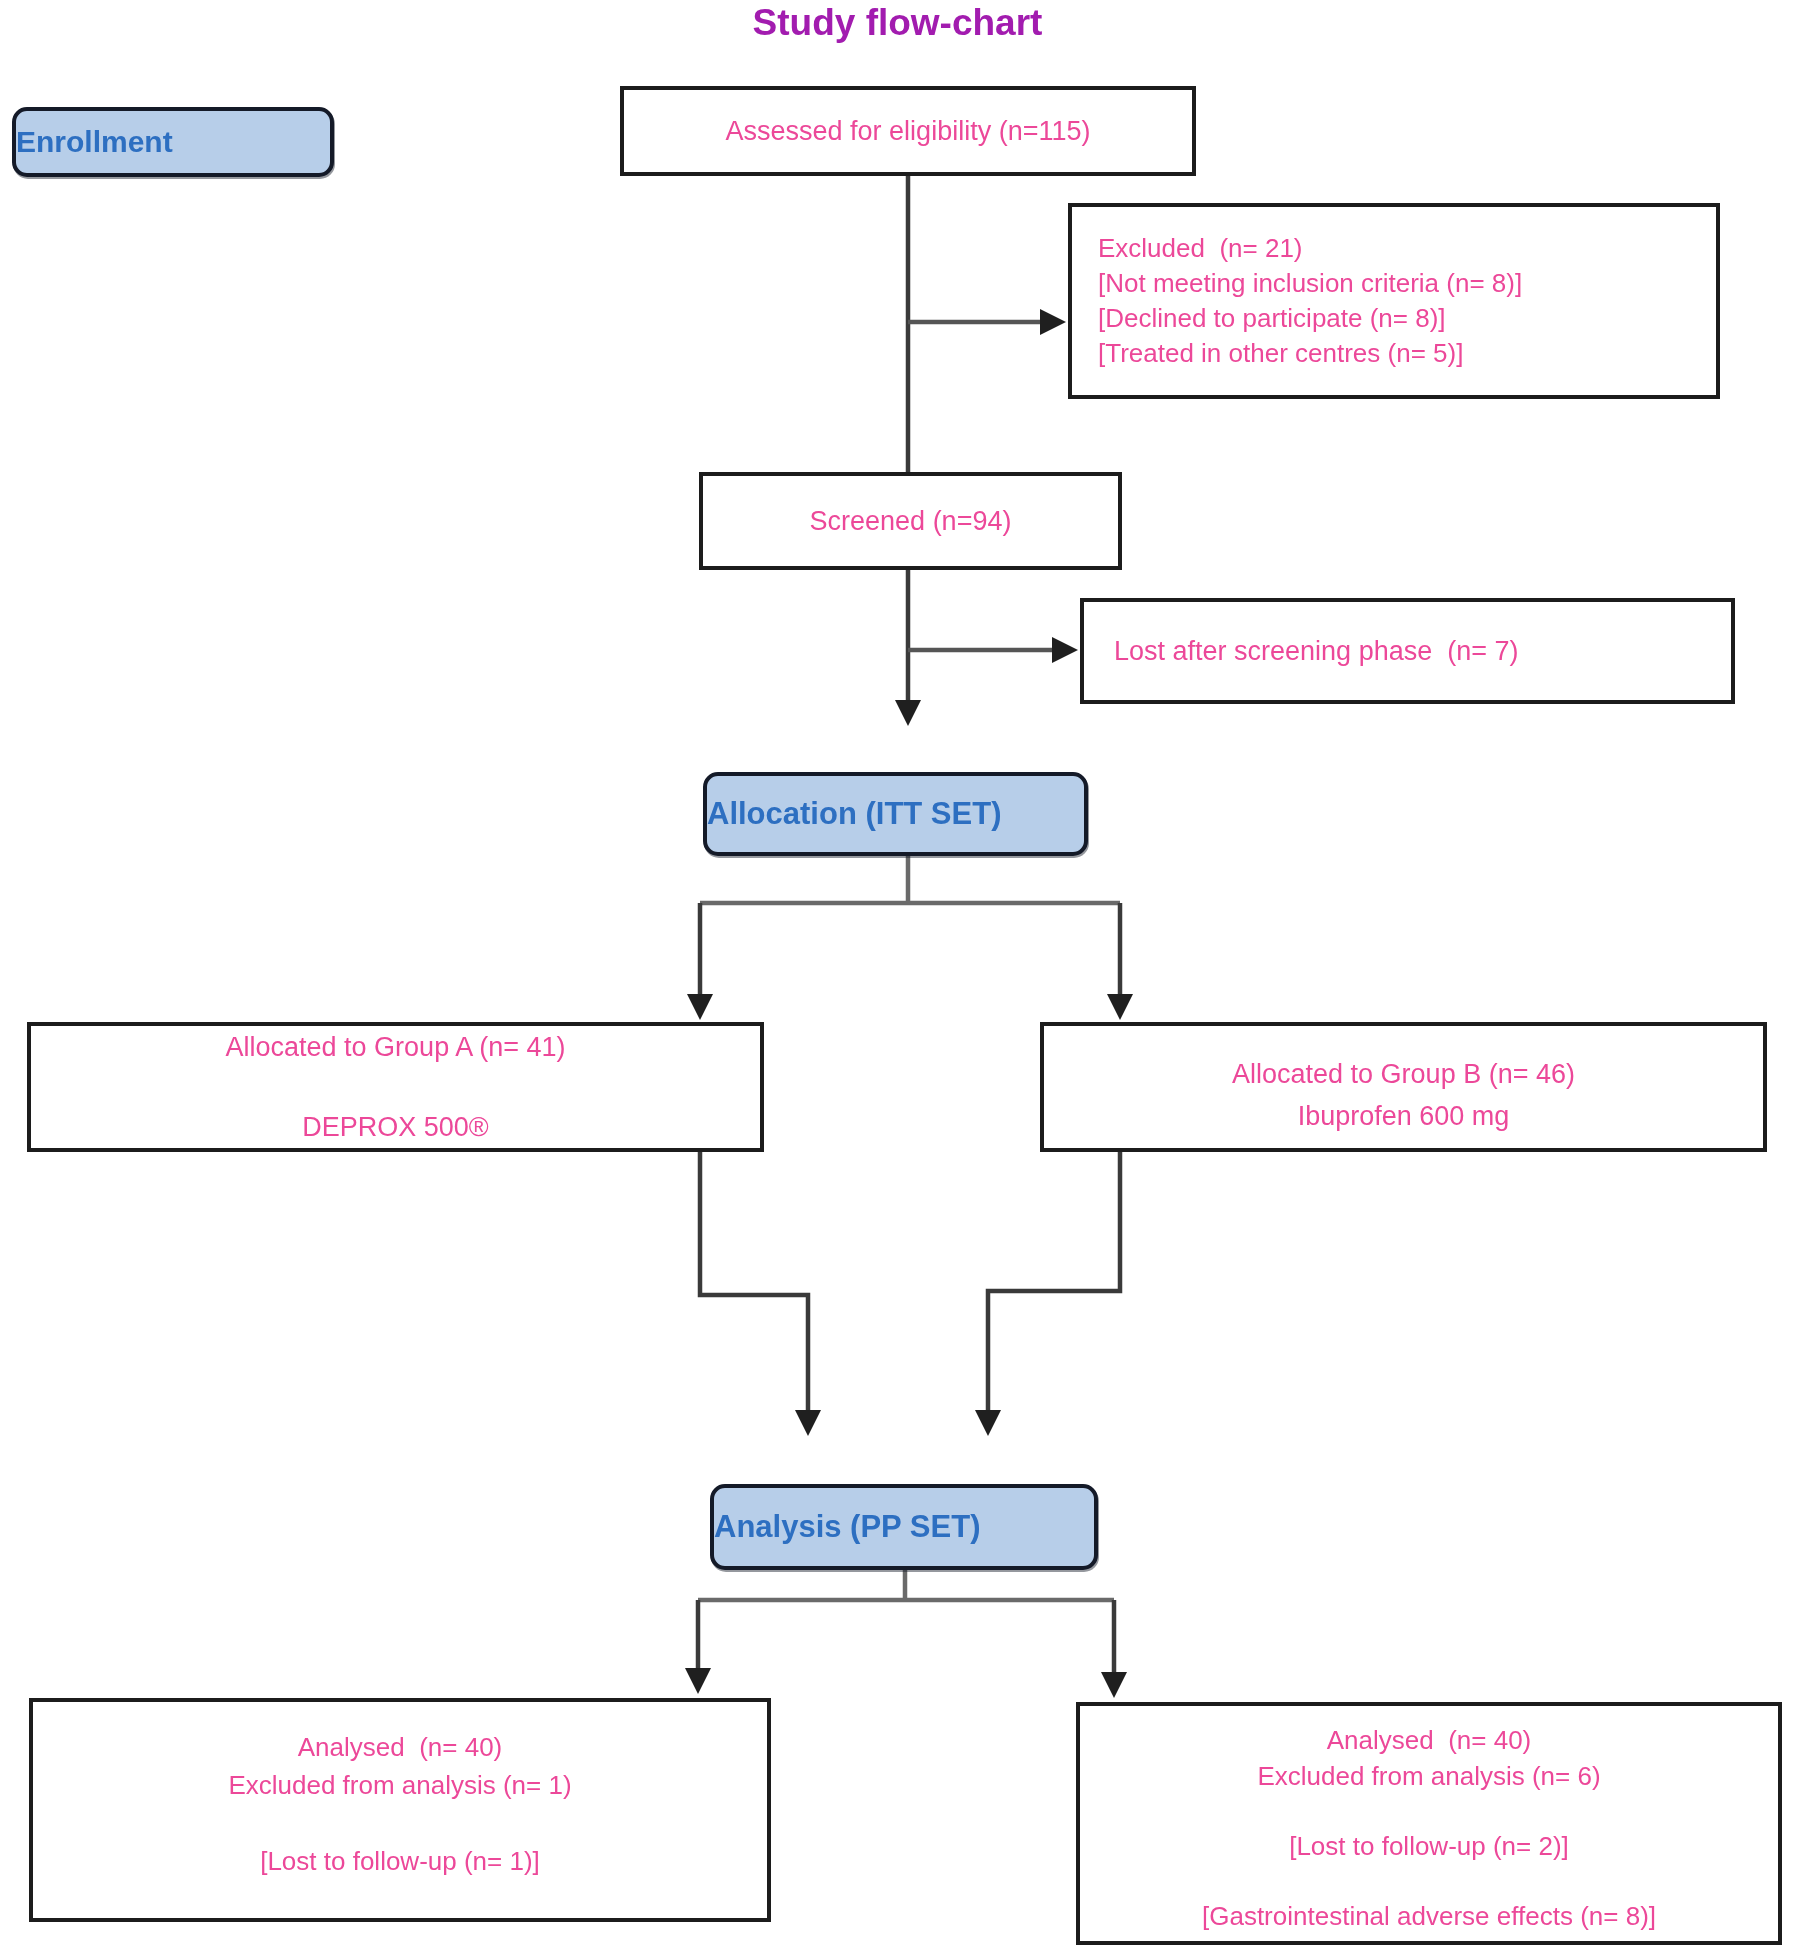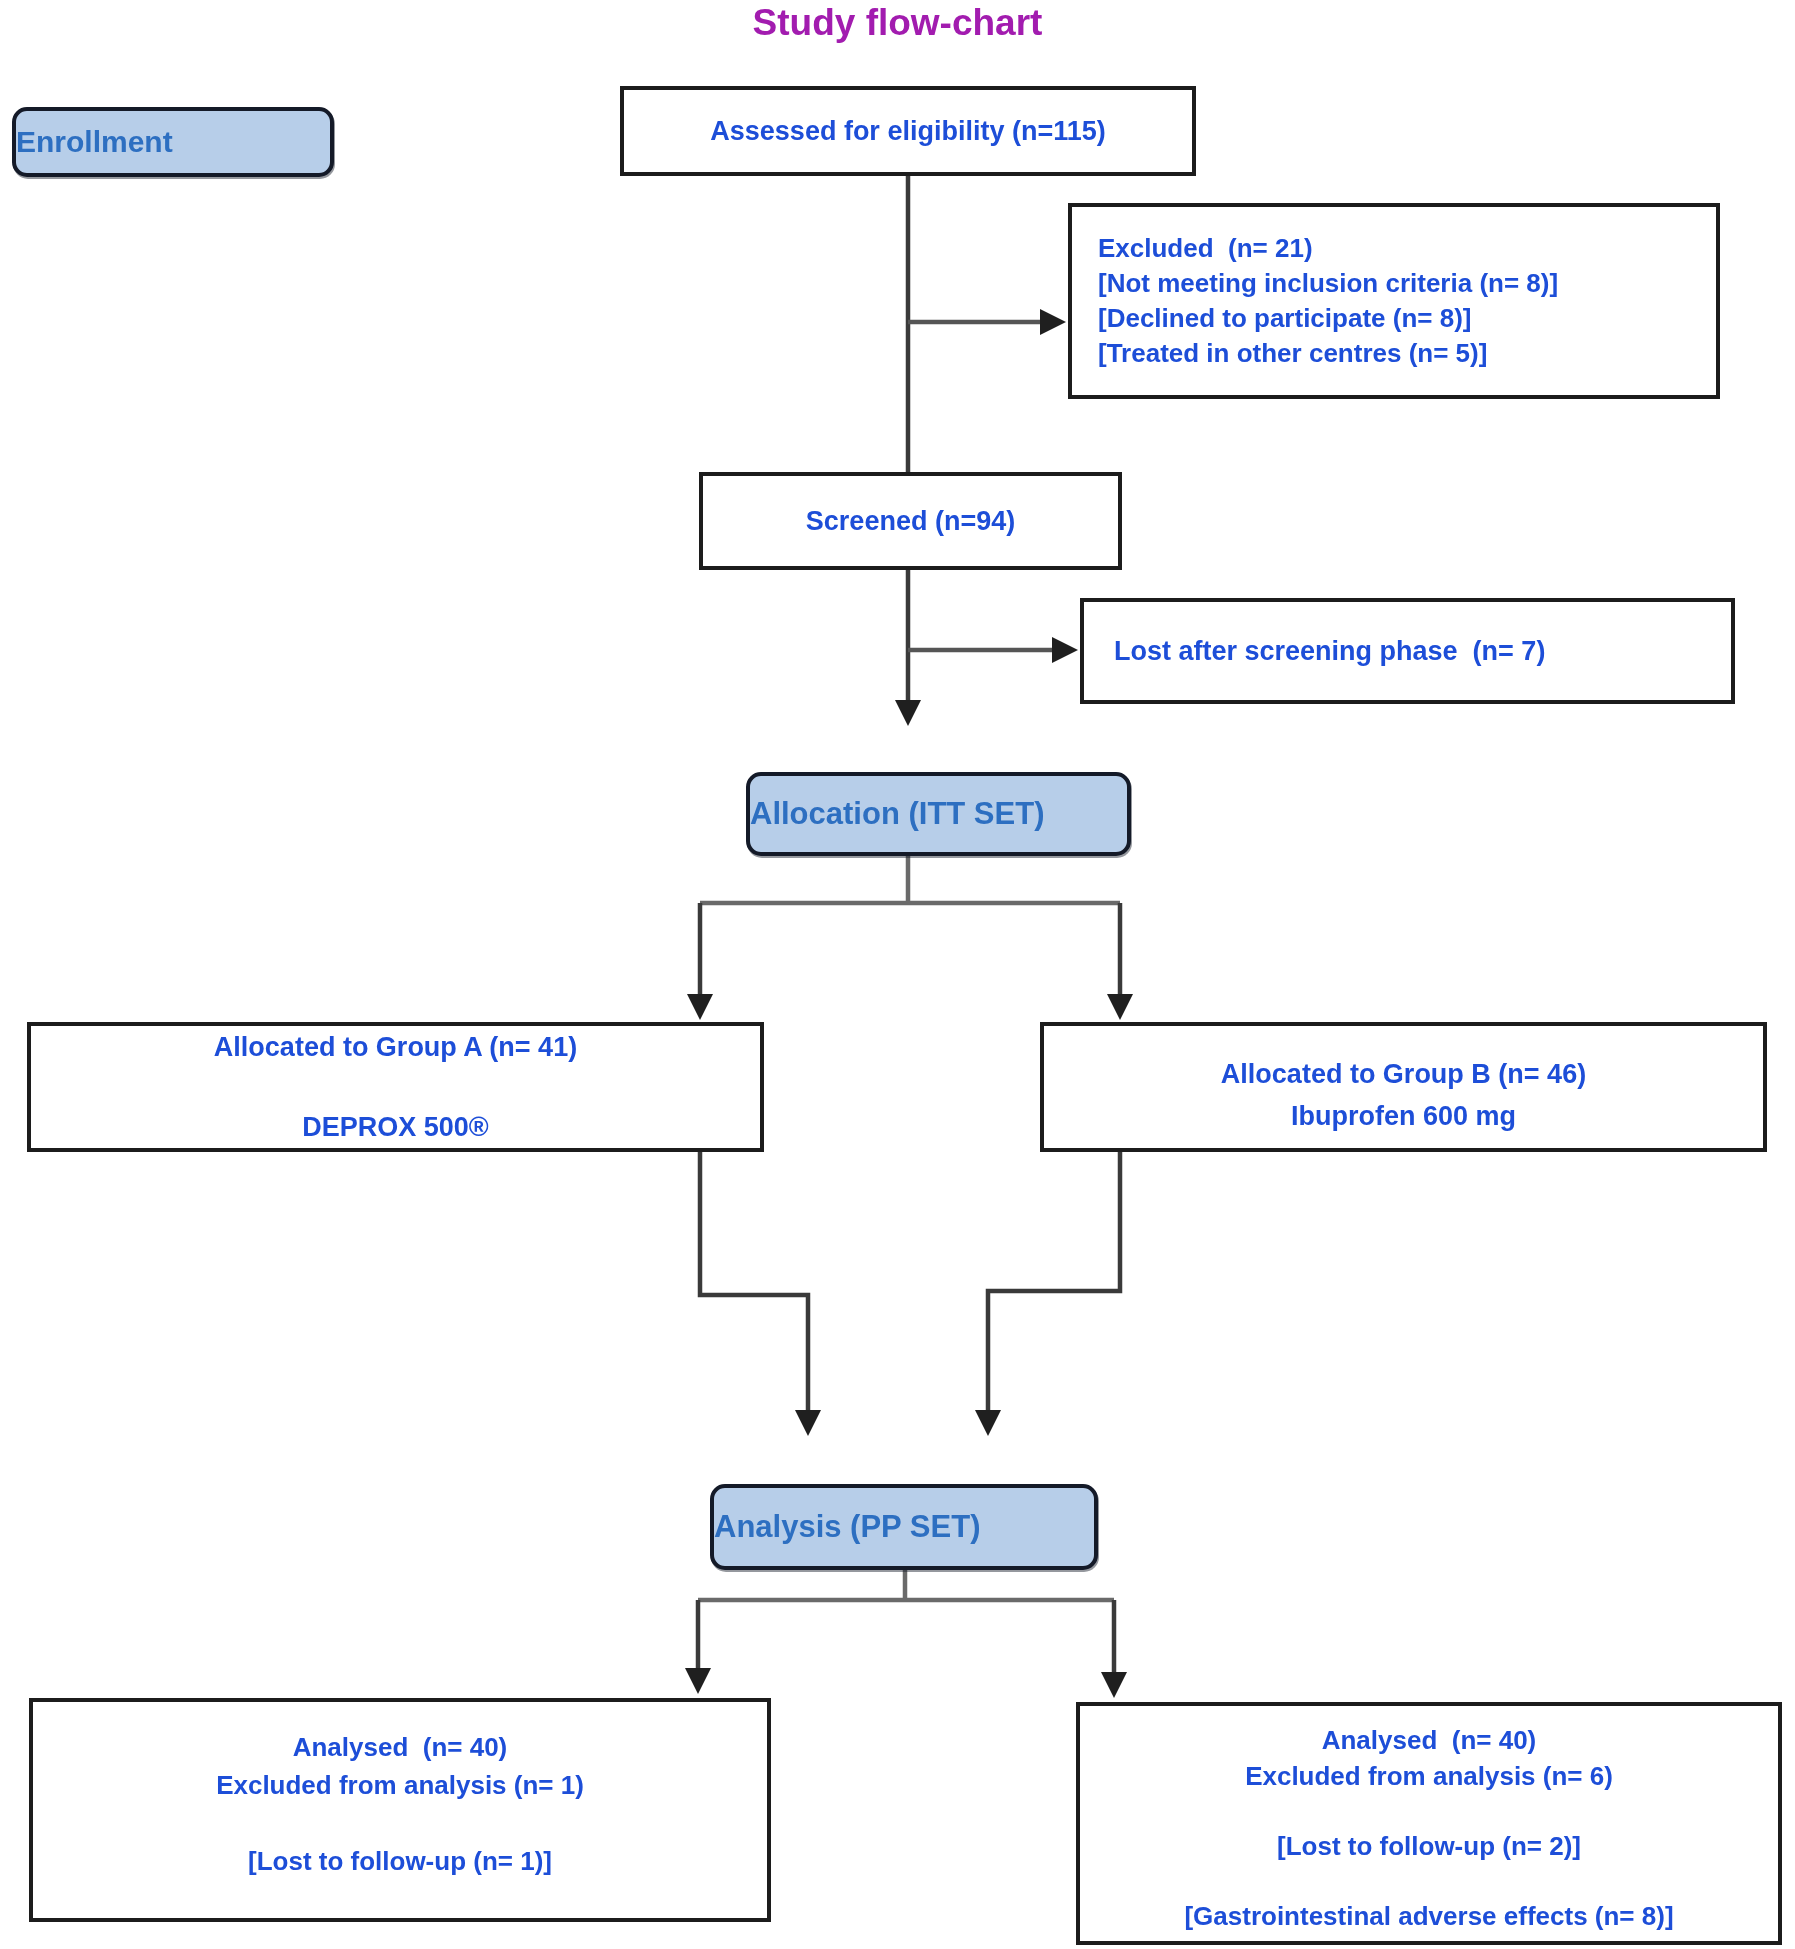--- a/index.html
+++ b/index.html
@@ -14,21 +14,21 @@
   #connectors{position:absolute;left:0;top:0;width:1795px;height:1949px;}
   .page-title{
     position:absolute;left:0;top:2px;width:100%;
     text-align:center;font-size:37px;font-weight:700;color:#a21caf;
     letter-spacing:0px;
   }
   .rect-box{
     position:absolute;box-sizing:border-box;
     background:#ffffff;border:4px solid #1c1c1c;
     display:flex;flex-direction:column;justify-content:center;align-items:center;
-    font-size:27px;font-weight:700;color:#1d4ed8;
+    font-size:27px;font-weight:400;color:#ec4899;
   }
   .rect-box .line{white-space:pre-wrap;line-height:36px;text-align:center;}
   .left-align{align-items:flex-start;}
   .left-align .line{text-align:left;}
   .stage-box{
     position:absolute;box-sizing:border-box;
     background:#b7cee9;border:4px solid #141a28;border-radius:15px;
     display:flex;justify-content:flex-start;align-items:center;
     font-size:31px;font-weight:700;color:#2d6fc1;
     box-shadow:1px 2px 0 rgba(20,26,40,0.45);
@@ -76,21 +76,21 @@
       <polygon points="1101,1672 1127,1672 1114,1698"></polygon>
     </g>
   </svg>
 
   <div class="page-title">Study flow-chart</div>
 
   <div class="stage-box" style="left:12px;top:63px;width:322px;height:70px;font-size:30px;">
     <span>Enrollment</span>
   </div>
 
-  <div class="stage-box" style="left:746px;top:728px;width:385px;height:84px;">
+  <div class="stage-box" style="left:703px;top:728px;width:385px;height:84px;">
     <span>Allocation (ITT SET)</span>
   </div>
 
   <div class="stage-box" style="left:710px;top:1440px;width:388px;height:86px;">
     <span>Analysis (PP SET)</span>
   </div>
 
   <div class="rect-box" style="left:620px;top:86px;width:576px;height:90px;">
     <div class="line">Assessed for eligibility (n=115)</div>
   </div>

